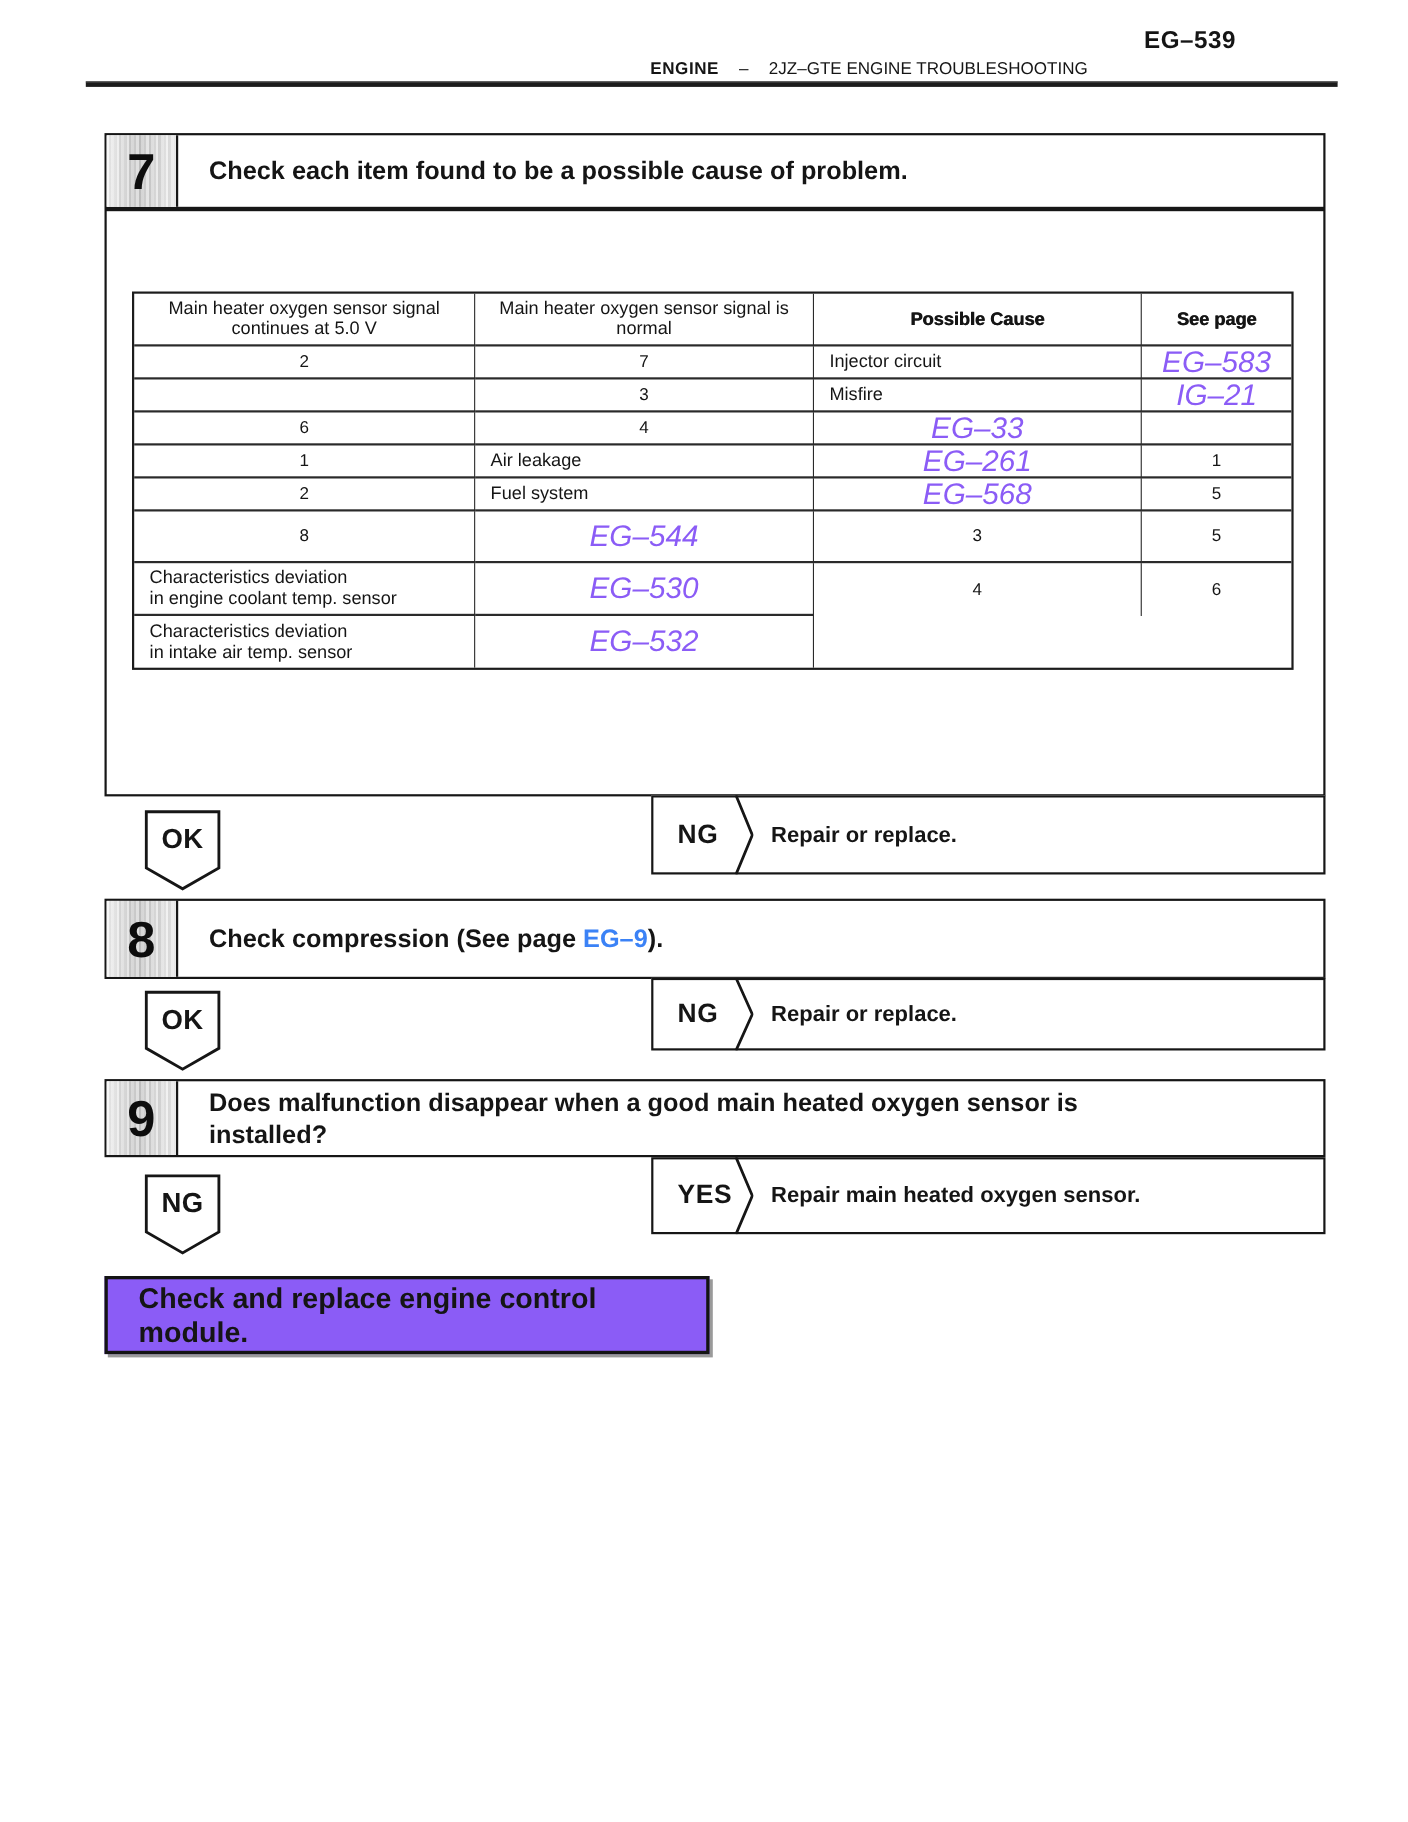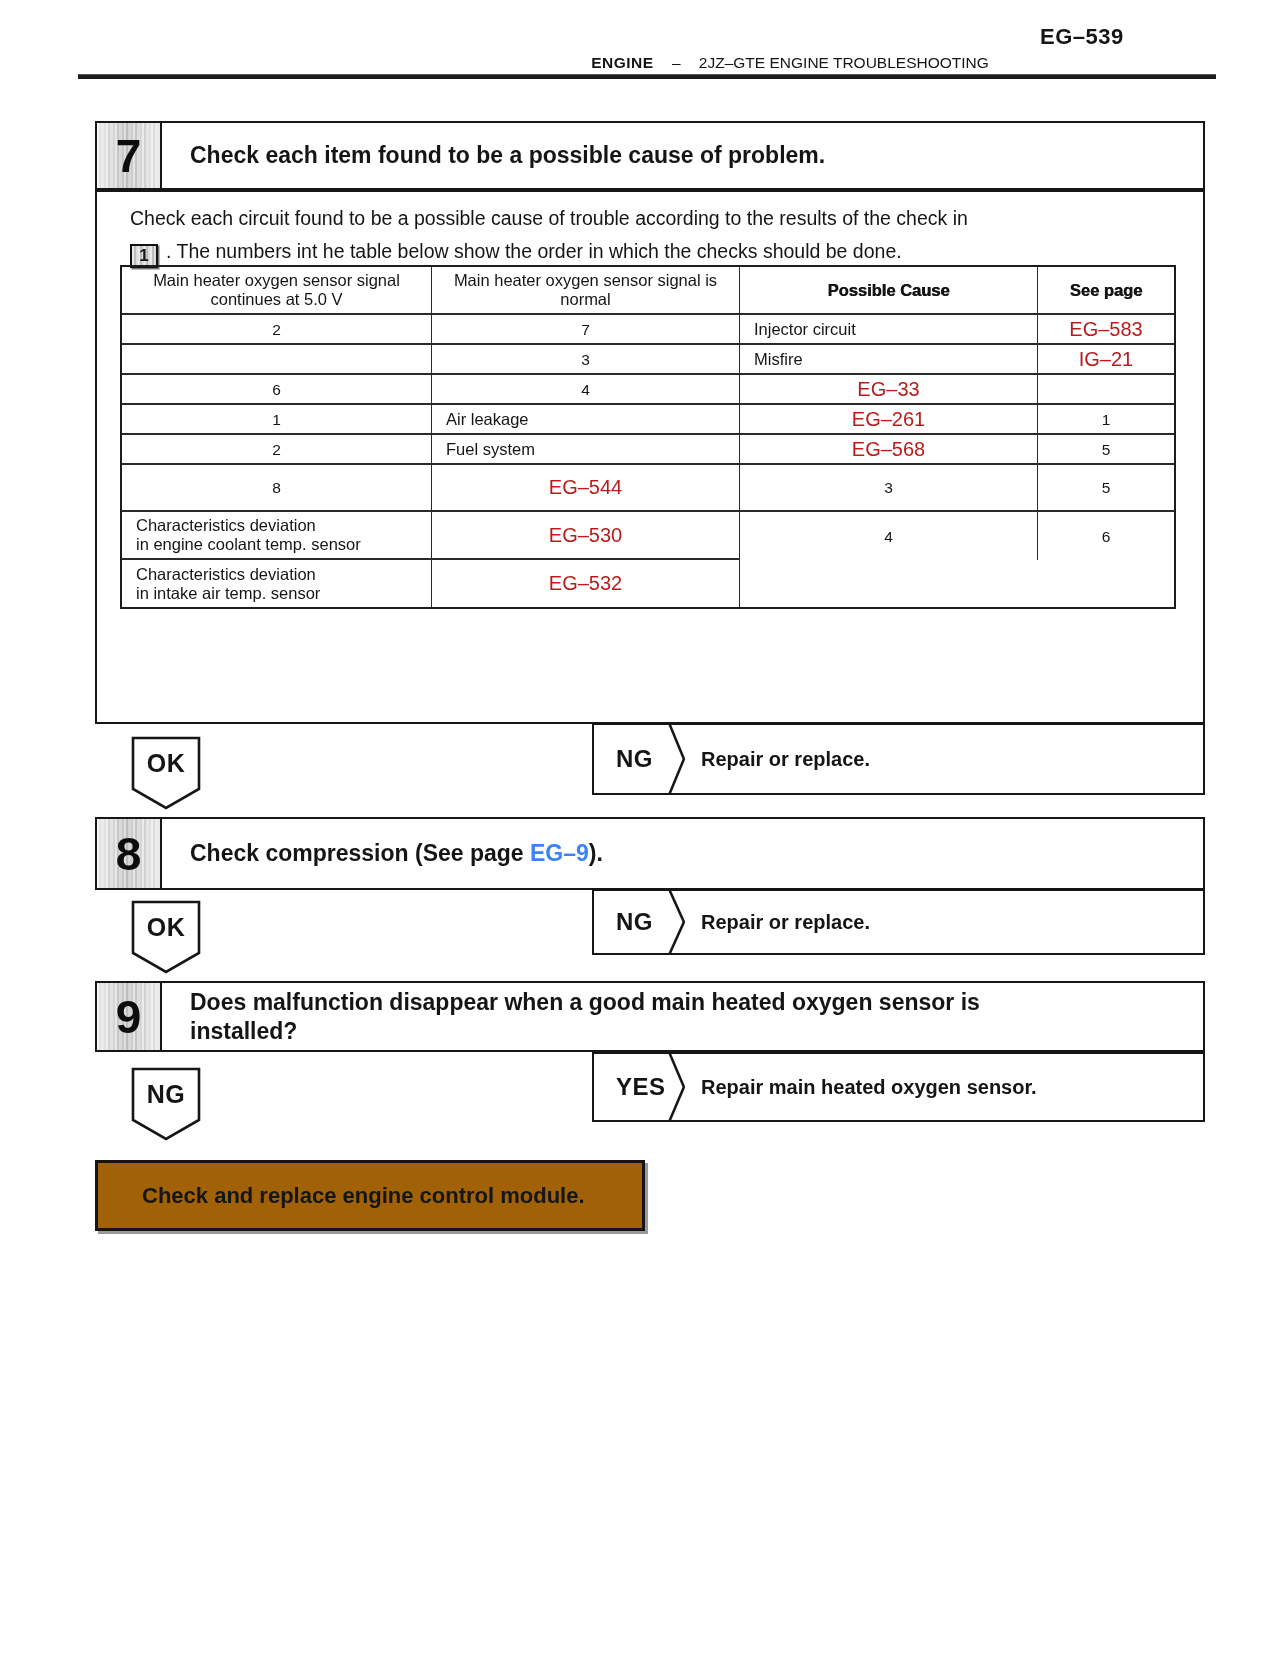--- a/index.html
+++ b/index.html
@@ -47,61 +47,57 @@
        grid-template-rows:48px 30px 30px 30px 30px 30px 47px 48px 47px;}
   .tbl > div{border-right:1.6px solid #2a2a2a;border-bottom:2px solid #2a2a2a;box-sizing:border-box;
              display:flex;align-items:center;justify-content:center;text-align:center;
              font-size:16.5px;line-height:19px;}
   .tbl > div:nth-child(4n){border-right:none;}
   .tbl > div.lastrow{border-bottom:none;}
   .tbl .hdr{font-size:16.5px;}
   .tbl .hdrb{font-weight:700;text-shadow:.6px 0 0 currentColor;}
   .tbl .num{font-size:15.5px;}
   .tbl .cause{justify-content:flex-start;text-align:left;padding-left:14px;white-space:pre-line;}
-  .tbl .pg{font-size:20px;color:#b91c1c;}
+  .tbl .pg{font-size:27px;color:#8b5cf6;font-style:italic;}
 
   
   .banner{width:70px;height:76px;}
   .banner svg{position:absolute;left:0;top:0;}
   .banner .blabel{position:absolute;left:0;top:0;width:70px;height:54px;display:flex;align-items:center;justify-content:center;
                   font-size:25px;font-weight:700;letter-spacing:.5px;}
 
   
   .callout{left:592px;width:613px;border:2px solid #161616;box-sizing:border-box;background:#fff;
            display:flex;align-items:center;}
   .callout .clabel{margin-left:22px;font-size:24px;font-weight:700;min-width:52px;letter-spacing:.5px;}
   .callout .chev{height:calc(100% + 4px);width:17px;margin:-2px 0;flex:0 0 17px;}
   .callout .action{margin-left:16px;font-size:20px;font-weight:700;}
 
   
   .final-box{left:95px;top:1160px;width:550px;height:71px;border:3px solid #141414;box-sizing:border-box;
-             display:flex;align-items:center;padding-left:44px;font-size:22px;font-weight:700;
-             box-shadow:3px 3px 0 #9a9a9a;background:#a16207;}
+             display:flex;align-items:center;padding-left:28px;font-size:26px;font-weight:700;
+             box-shadow:3px 3px 0 #9a9a9a;background:#8b5cf6;}
 </style>
 </head>
 <body>
 
 <div class="abs page-num">EG–539</div>
 <div class="abs running-head">
   <span class="sec">ENGINE</span>
   <span class="dash">–</span>
   <span>2JZ–GTE ENGINE TROUBLESHOOTING</span>
 </div>
 <div class="abs rule"></div>
 
 <div class="abs step-box" style="top:121px;height:69px;">
   <div class="plate">7</div>
   <div class="step-title">Check each item found to be a possible cause of problem.</div>
 </div>
 
 <div class="abs content-box">
-  <div class="para">
-    <div>Check each circuit found to be a possible cause of trouble according to the results of the check in</div>
-    <div><span class="badge">1</span><span>.  The numbers int he table below show the order in which the checks should be done.</span></div>
-  </div>
 
   <div class="tbl">
     <div class="hdr">Main heater oxygen sensor signal continues at 5.0 V</div>
     <div class="hdr">Main heater oxygen sensor signal is normal</div>
     <div class="hdrb">Possible Cause</div>
     <div class="hdrb">See page</div>
 
     <div class="num">2</div>
     <div class="num">7</div>
     <div class="cause">Injector circuit</div>

